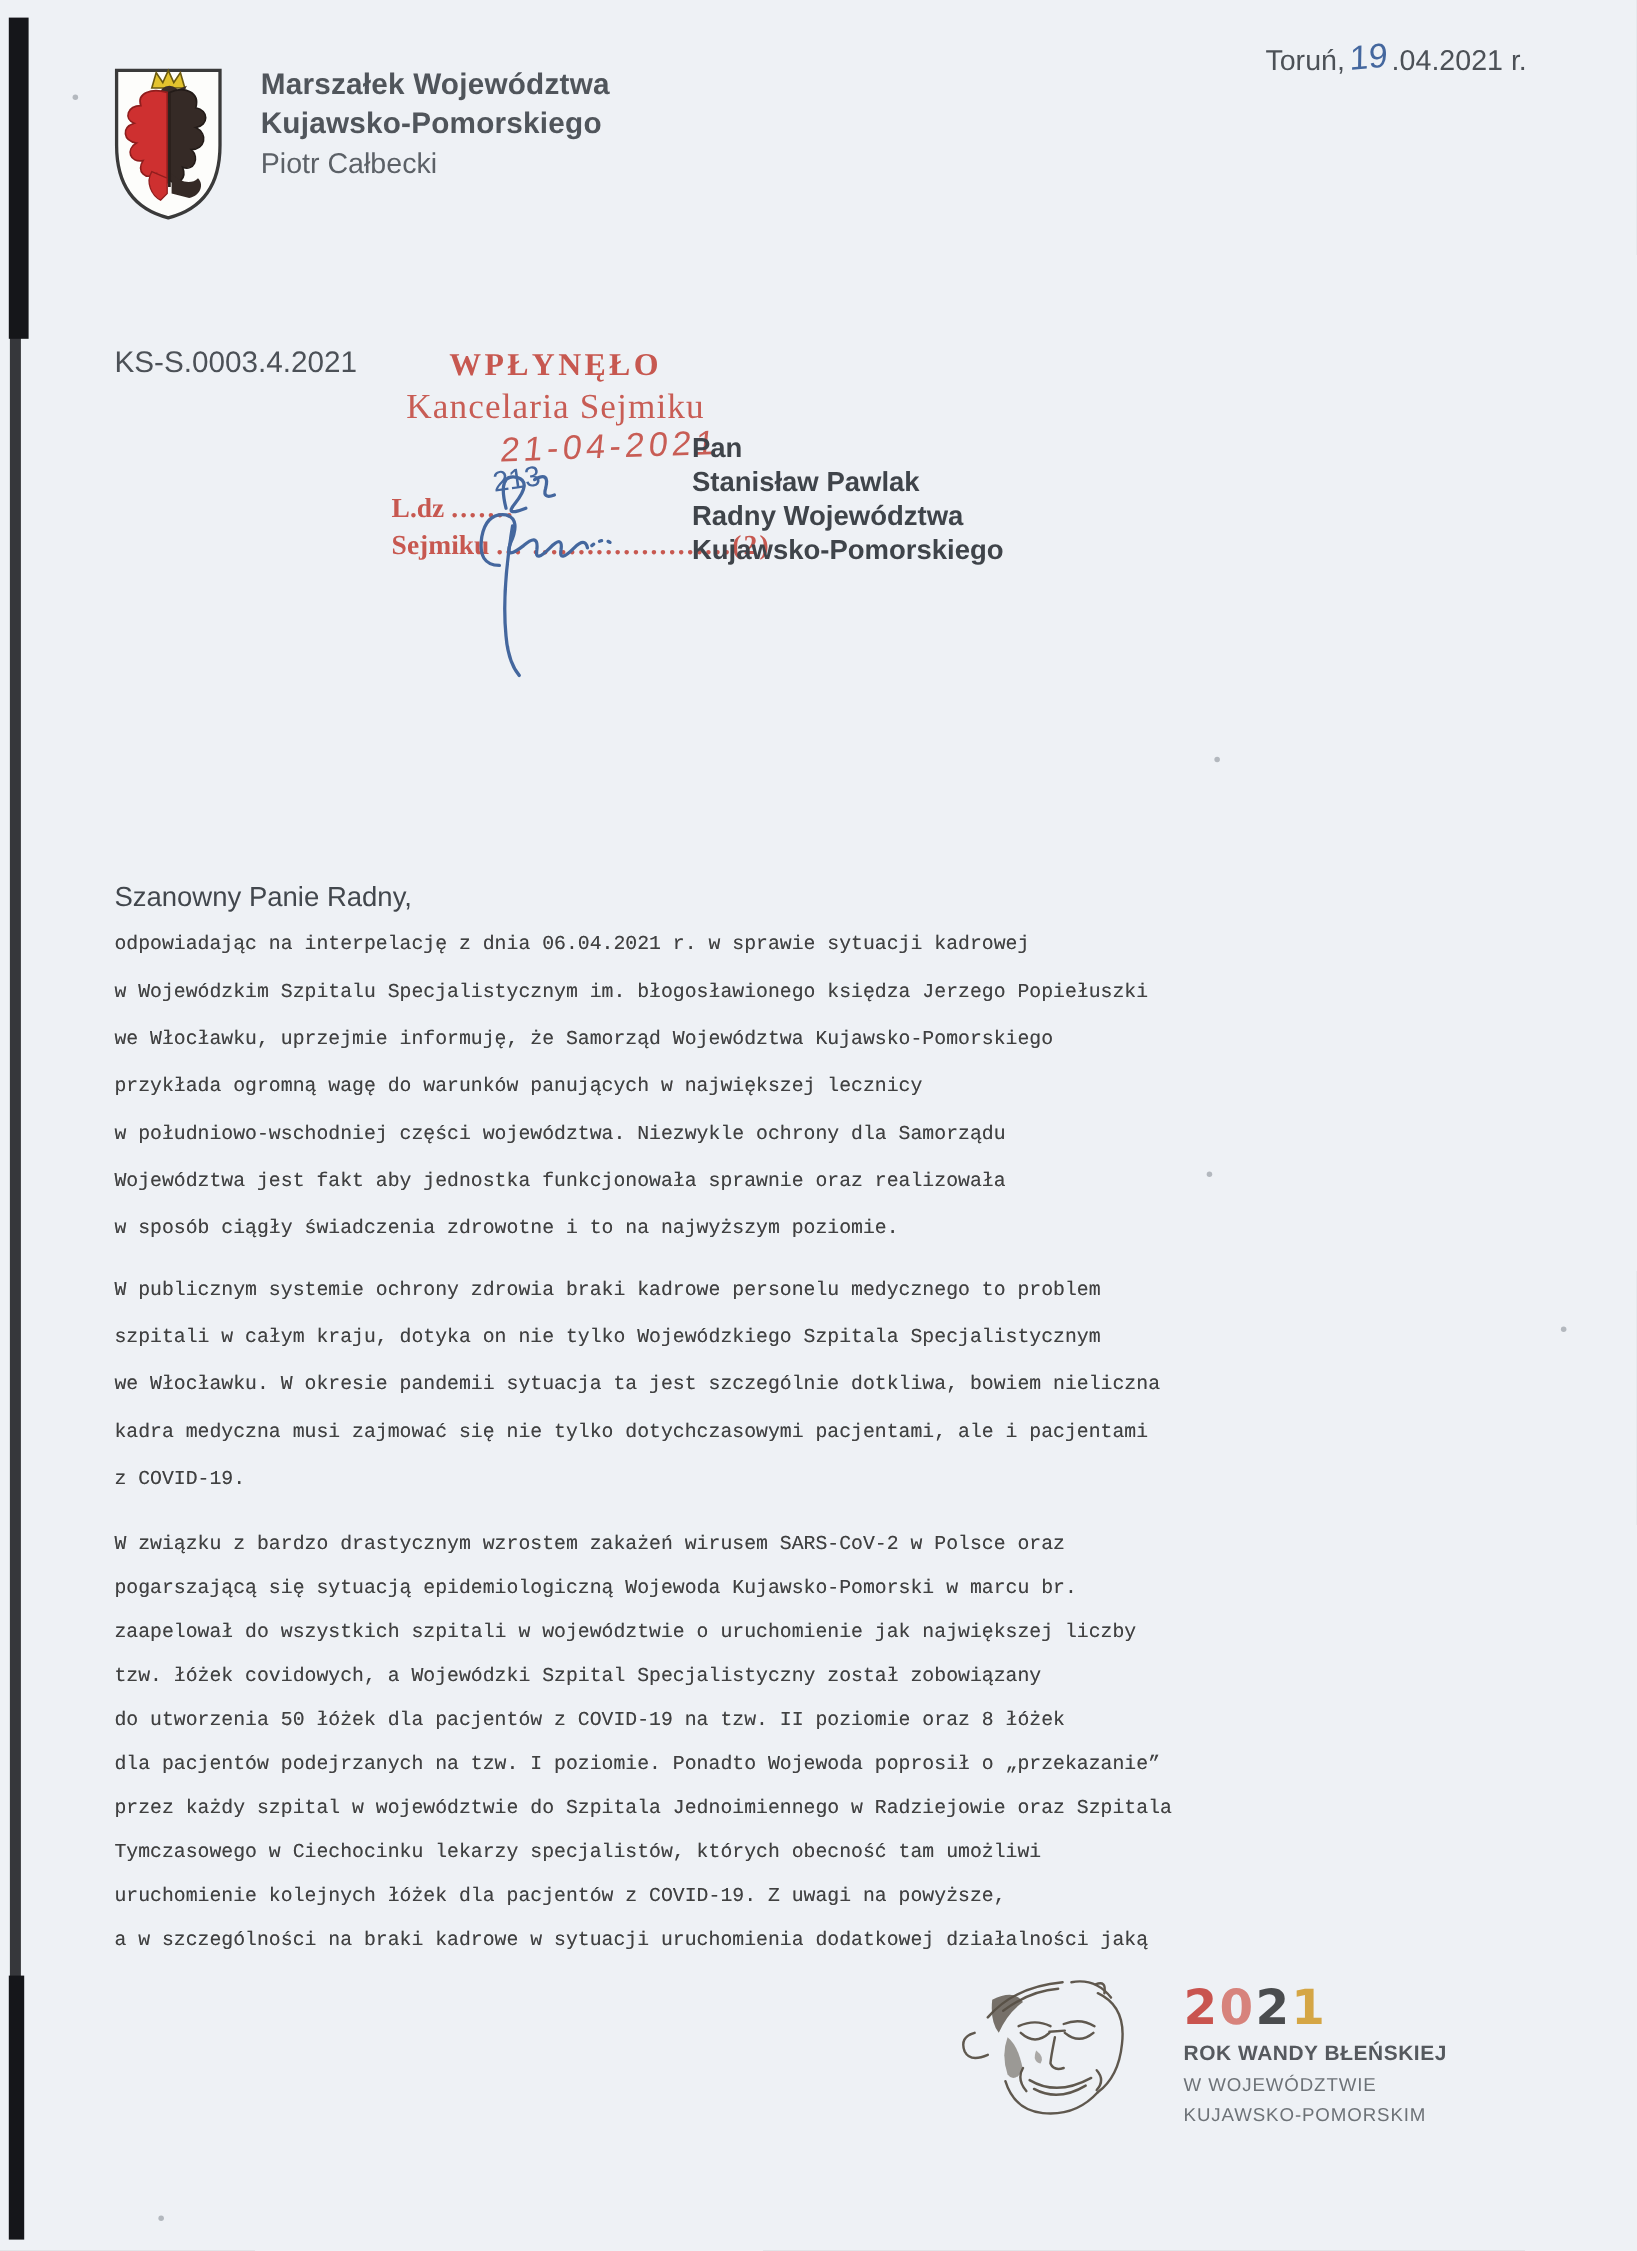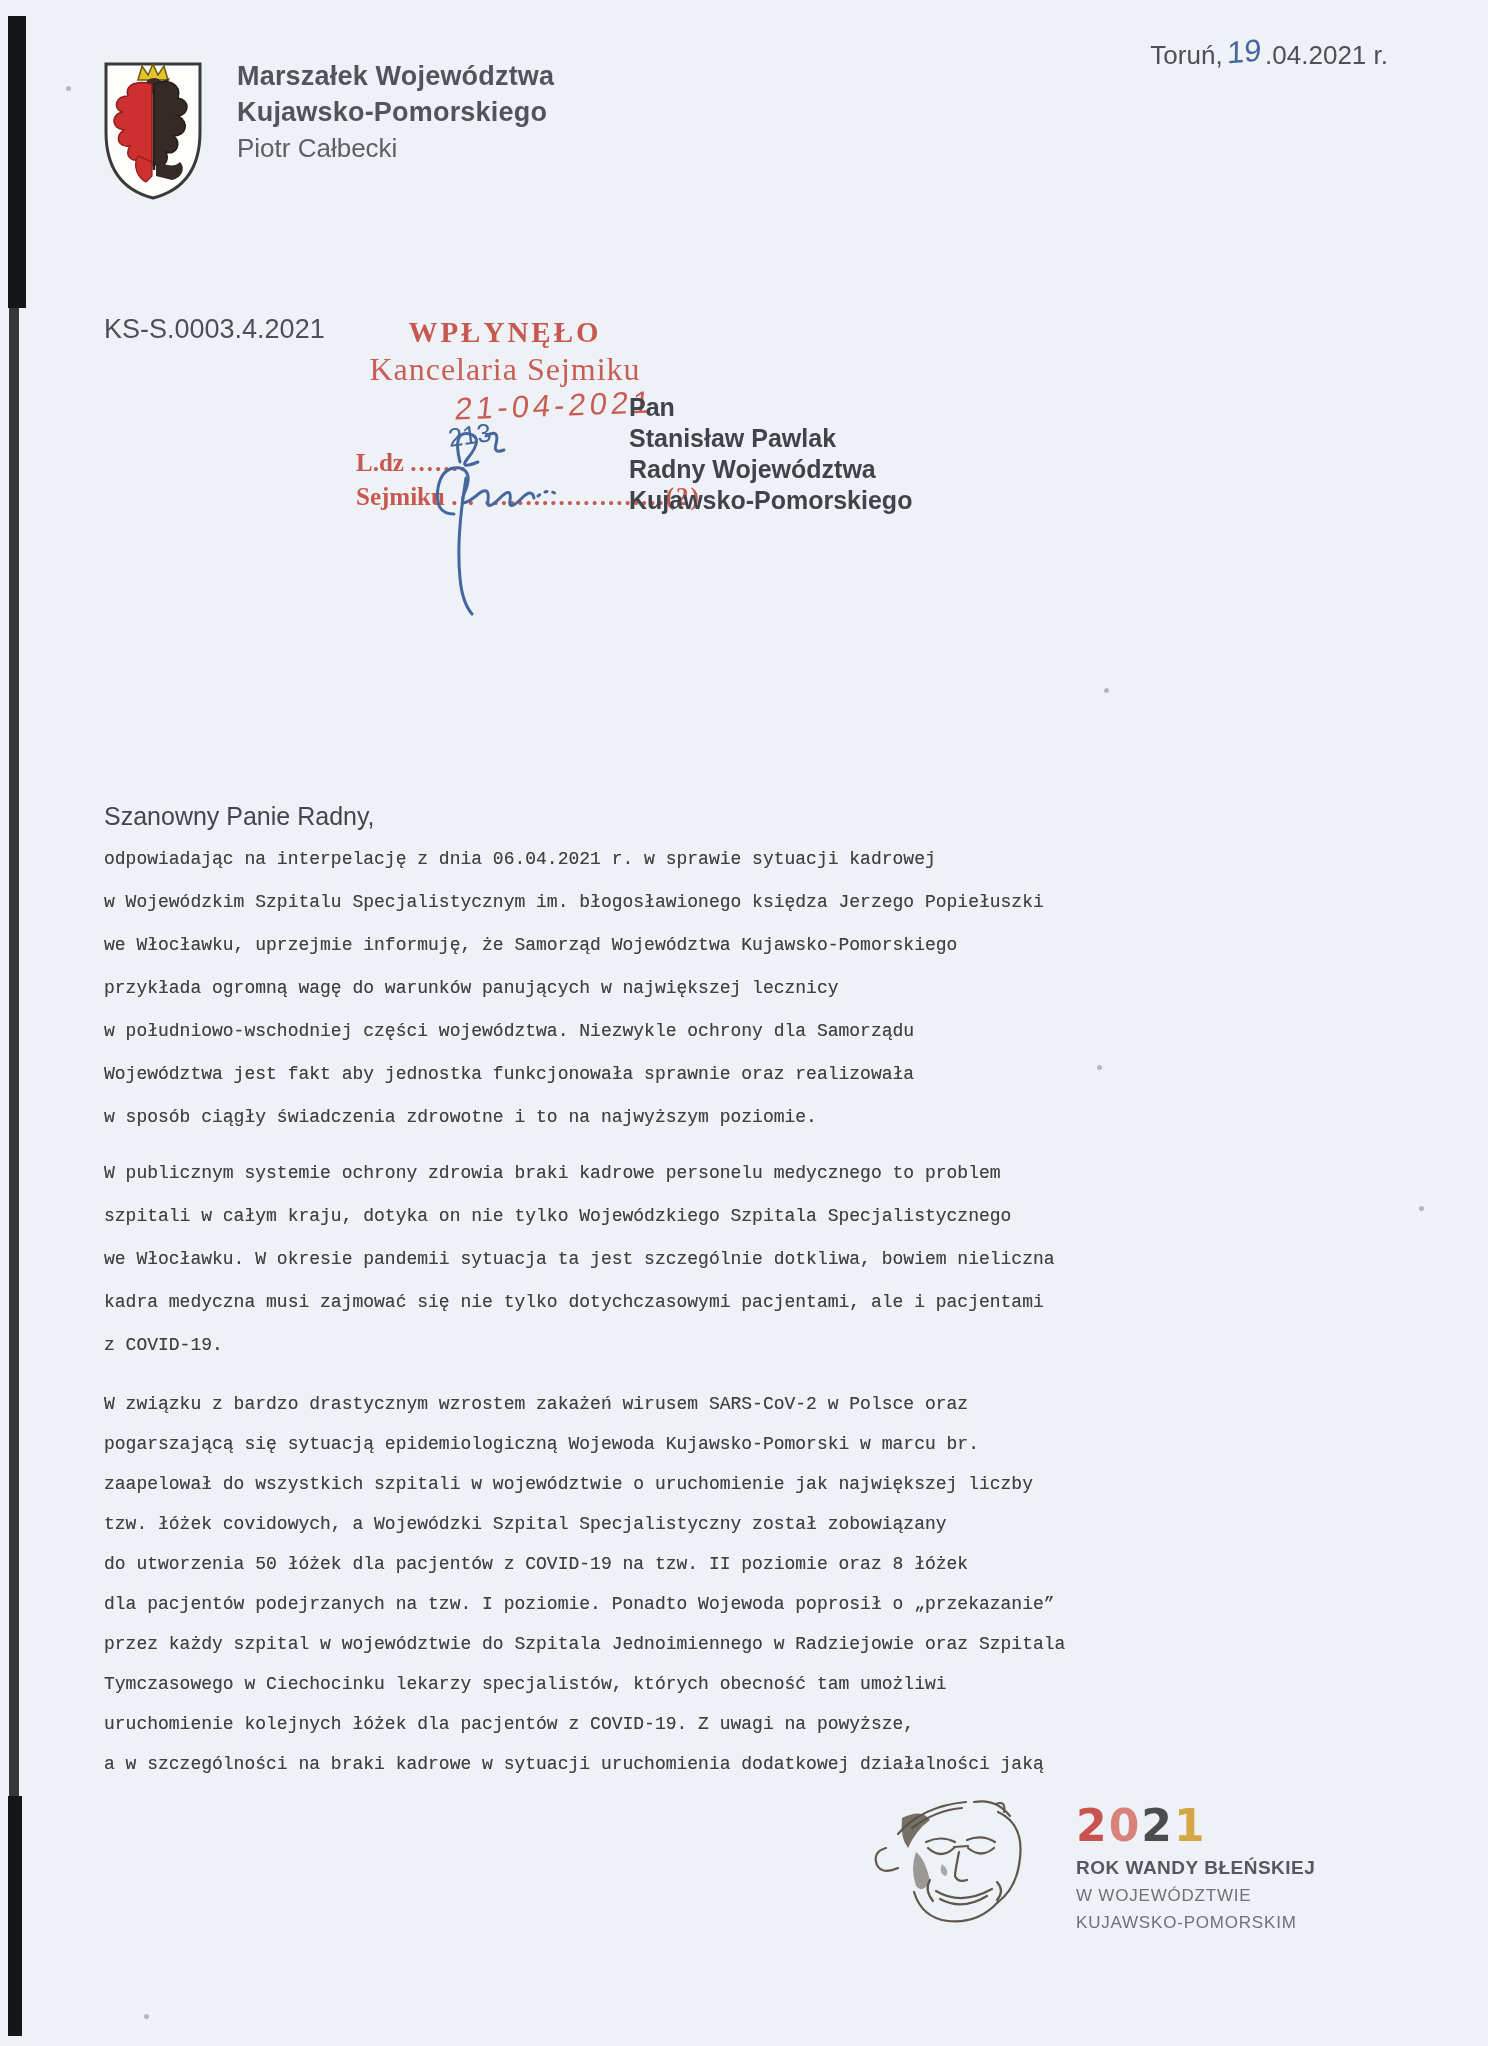--- a/index.html
+++ b/index.html
@@ -129,21 +129,21 @@
       <div class="line">odpowiadając na interpelację z dnia 06.04.2021 r. w sprawie sytuacji kadrowej</div>
       <div class="line">w Wojewódzkim Szpitalu Specjalistycznym im. błogosławionego księdza Jerzego Popiełuszki</div>
       <div class="line">we Włocławku, uprzejmie informuję, że Samorząd Województwa Kujawsko-Pomorskiego</div>
       <div class="line">przykłada ogromną wagę do warunków panujących w największej lecznicy</div>
       <div class="line">w południowo-wschodniej części województwa. Niezwykle ochrony dla Samorządu</div>
       <div class="line">Województwa jest fakt aby jednostka funkcjonowała sprawnie oraz realizowała</div>
       <div class="line">w sposób ciągły świadczenia zdrowotne i to na najwyższym poziomie.</div>
     </div>
   <div class="para p2">
       <div class="line">W publicznym systemie ochrony zdrowia braki kadrowe personelu medycznego to problem</div>
-      <div class="line">szpitali w całym kraju, dotyka on nie tylko Wojewódzkiego Szpitala Specjalistycznego</div>
+      <div class="line">szpitali w całym kraju, dotyka on nie tylko Wojewódzkiego Szpitala Specjalistycznym</div>
       <div class="line">we Włocławku. W okresie pandemii sytuacja ta jest szczególnie dotkliwa, bowiem nieliczna</div>
       <div class="line">kadra medyczna musi zajmować się nie tylko dotychczasowymi pacjentami, ale i pacjentami</div>
       <div class="line">z COVID-19.</div>
     </div>
   <div class="para p3">
       <div class="line">W związku z bardzo drastycznym wzrostem zakażeń wirusem SARS-CoV-2 w Polsce oraz</div>
       <div class="line">pogarszającą się sytuacją epidemiologiczną Wojewoda Kujawsko-Pomorski w marcu br.</div>
       <div class="line">zaapelował do wszystkich szpitali w województwie o uruchomienie jak największej liczby</div>
       <div class="line">tzw. łóżek covidowych, a Wojewódzki Szpital Specjalistyczny został zobowiązany</div>
       <div class="line">do utworzenia 50 łóżek dla pacjentów z COVID-19 na tzw. II poziomie oraz 8  łóżek</div>

